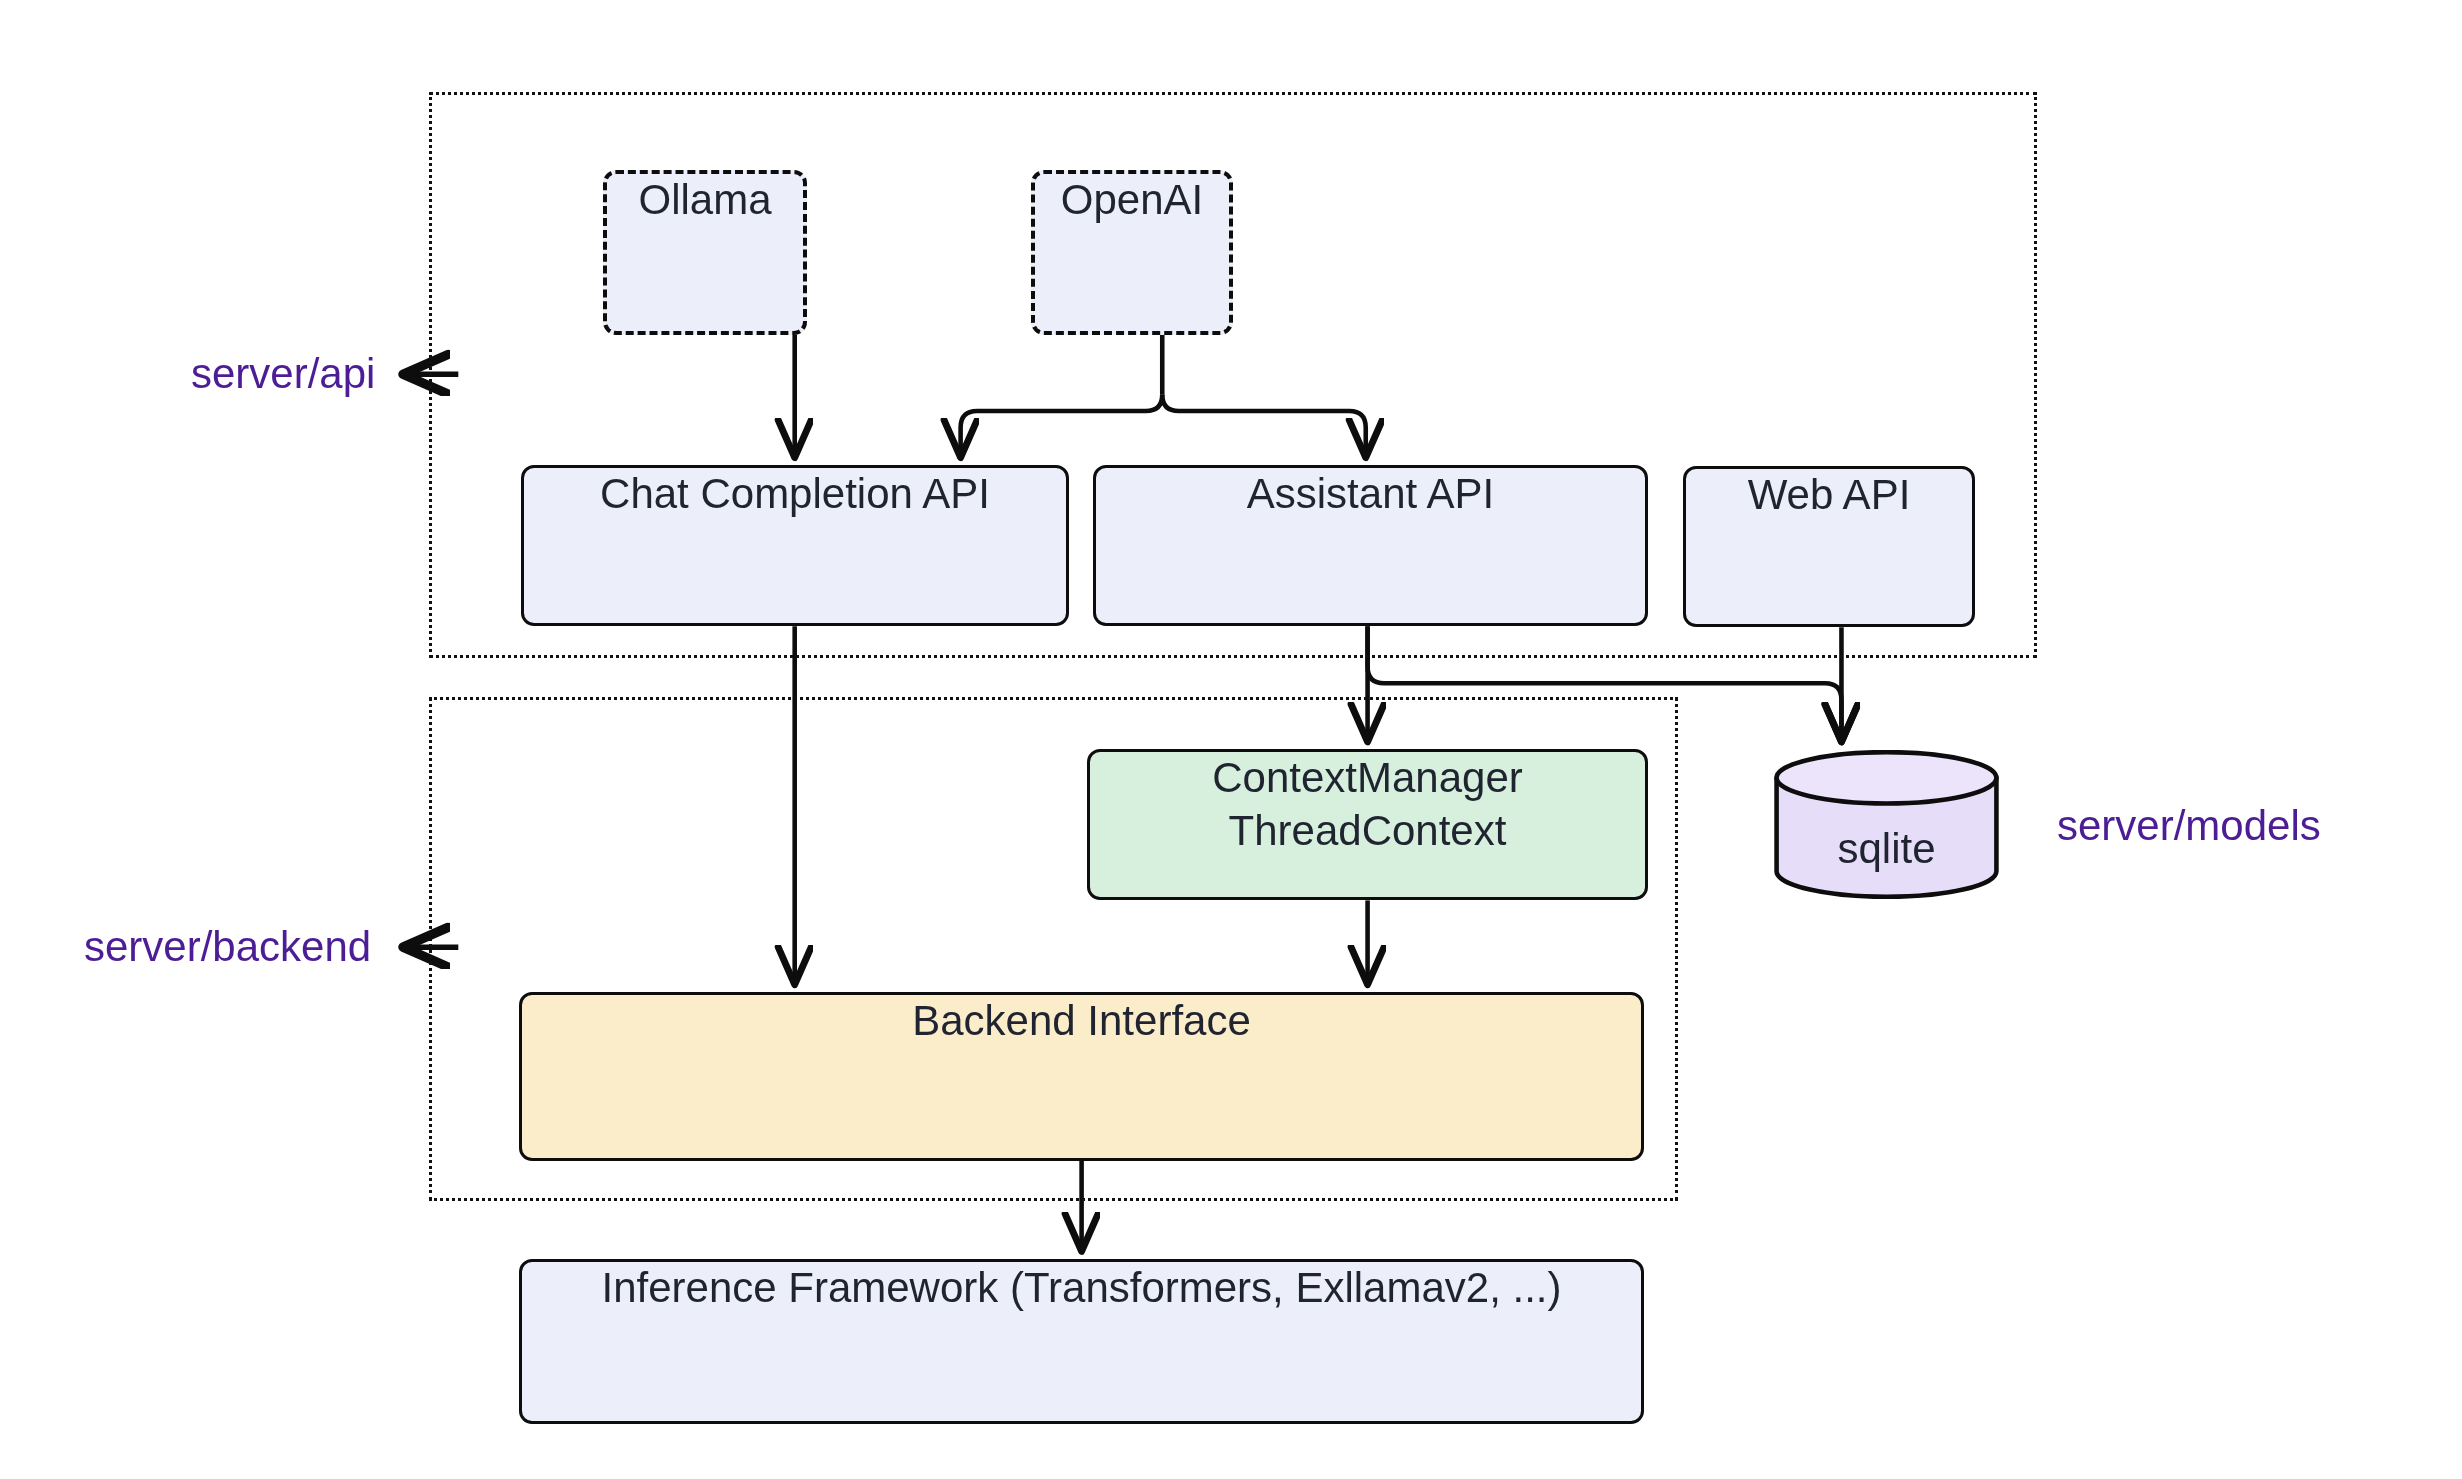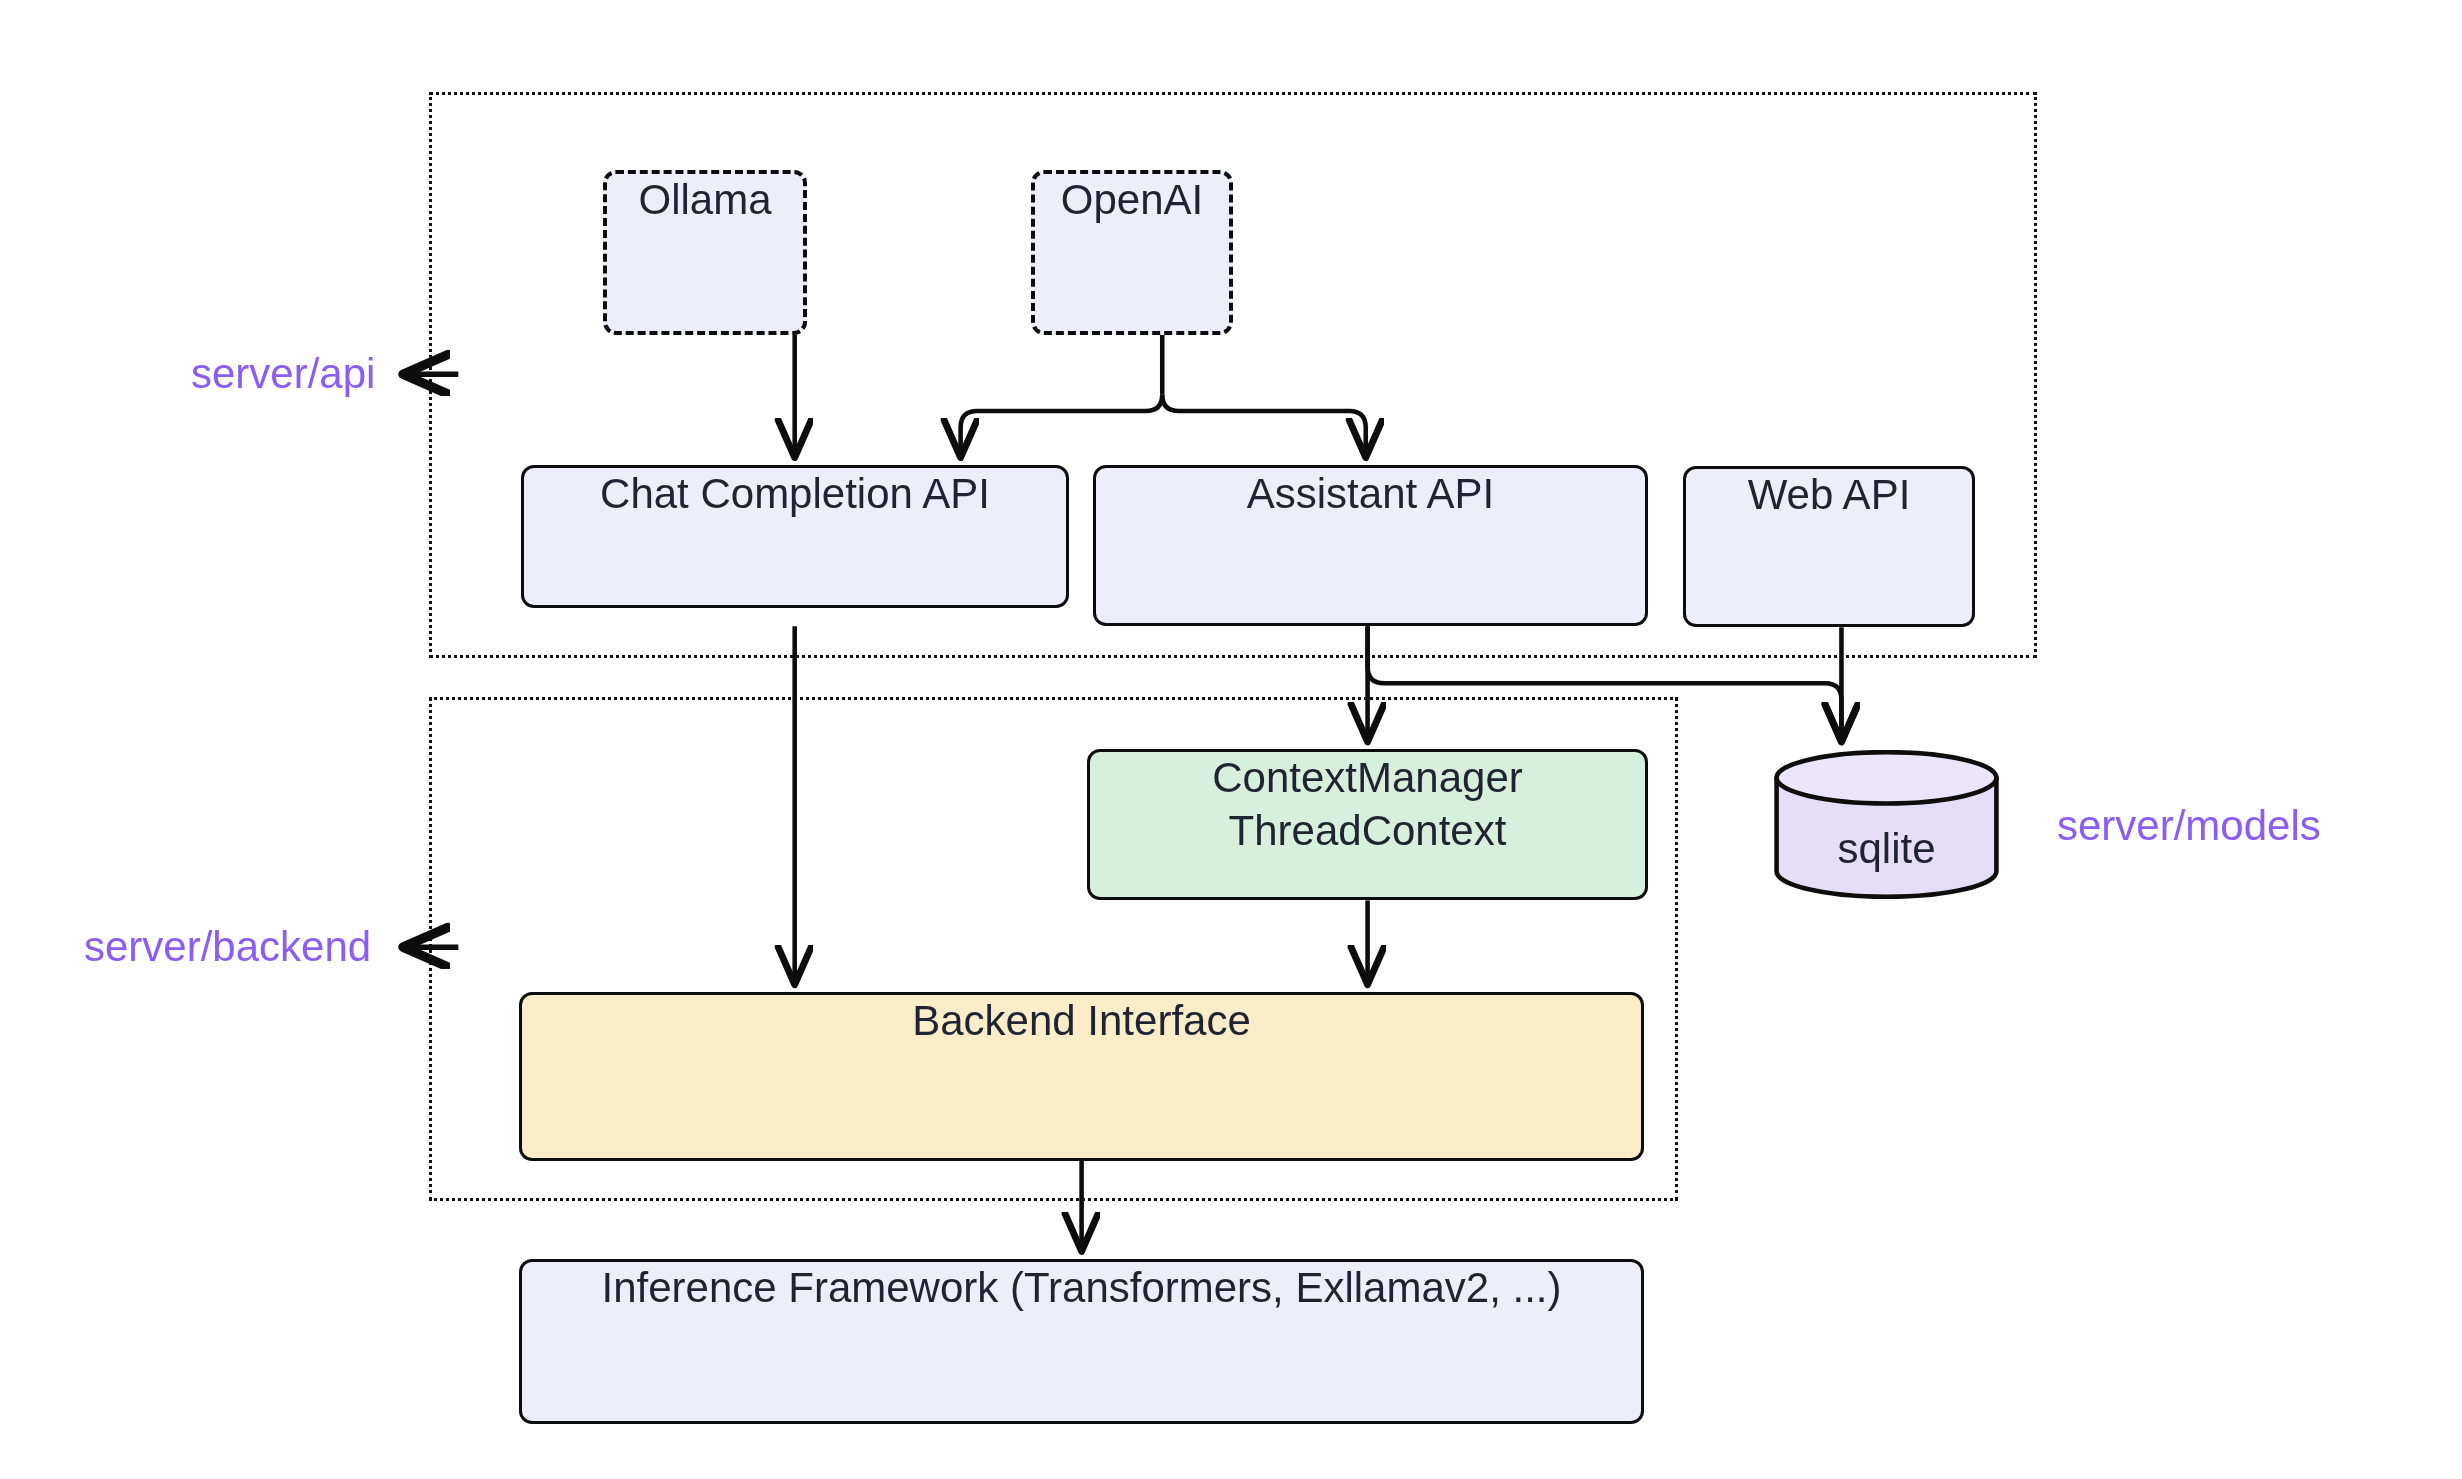--- a/index.html
+++ b/index.html
@@ -56,21 +56,21 @@
     position: absolute;
     box-sizing: border-box;
     border: 3.7px dotted #111111;
     background: transparent;
     z-index: 1;
   }
 
   .side-label {
     position: absolute;
     font-size: 42px;
-    color: #8b5cf6;
+    color: #4c1d95;
     white-space: nowrap;
     z-index: 4;
     line-height: 1;
   }
 
   .cyl {
     position: absolute;
     z-index: 3;
   }
   .cyl .cyl-label {
@@ -138,21 +138,21 @@
   <div class="side-label" style="left:2057px; top:805px;">server/models</div>
 
   <div class="node node-dashed fill-blue" style="left:603px; top:170px; width:204px; height:165px;">
     <span>Ollama</span>
   </div>
 
   <div class="node node-dashed fill-blue" style="left:1031px; top:170px; width:202px; height:165px;">
     <span>OpenAI</span>
   </div>
 
-  <div class="node node-rect fill-blue" style="left:521px; top:465px; width:548px; height:143px;">
+  <div class="node node-rect fill-blue" style="left:521px; top:465px; width:548px; height:161px;">
     <span>Chat Completion API</span>
   </div>
 
   <div class="node node-rect fill-blue" style="left:1093px; top:465px; width:555px; height:161px;">
     <span>Assistant API</span>
   </div>
 
   <div class="node node-rect fill-green two-line" style="left:1087px; top:749px; width:561px; height:151px;">
     <div>
       <span>ContextManager</span>

